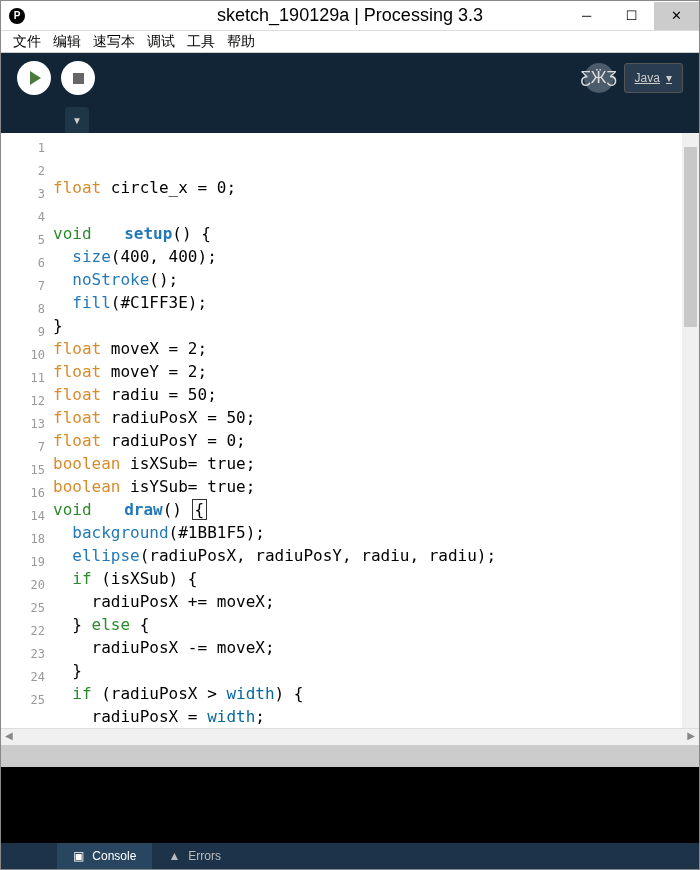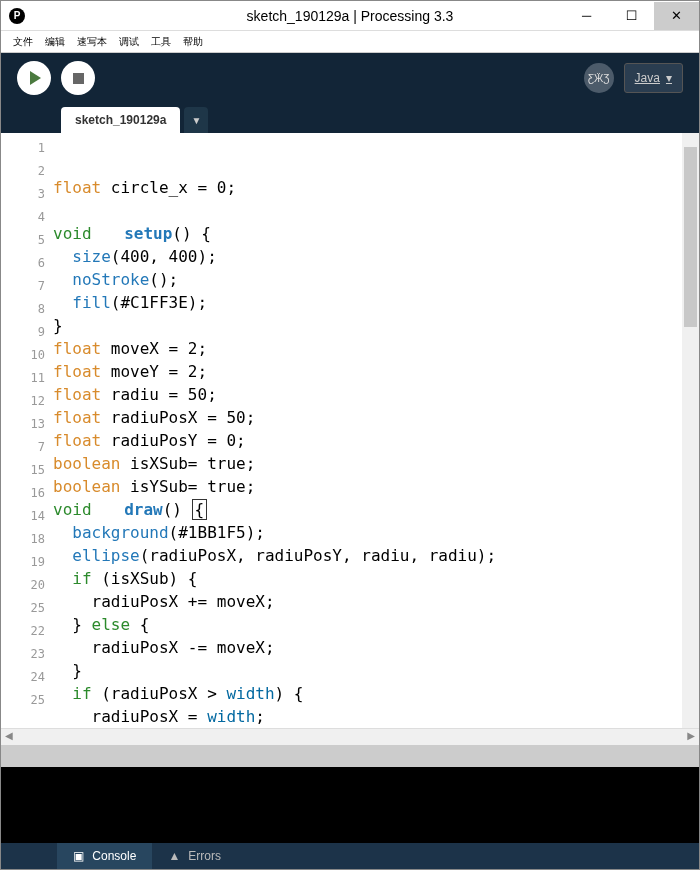--- a/index.html
+++ b/index.html
@@ -1,31 +1,31 @@
 <!DOCTYPE html>
 <html><head>
 <meta charset="utf-8">
 <style>
 * { margin: 0; padding: 0; box-sizing: border-box; }
 body { font-family: 'Segoe UI', Arial, sans-serif; font-size: 13px; background: #fff; width: 700px; height: 870px; overflow: hidden; border: 1px solid #888; }
 .titlebar { height: 30px; background: #fff; display: flex; align-items: center; position: relative; border-bottom: 1px solid #ddd; }
 .titlebar-icon { width: 16px; height: 16px; margin: 0 8px; background: #000; border-radius: 50%; display: flex; align-items: center; justify-content: center; color: #fff; font-size: 10px; font-weight: bold; }
-.titlebar-title { position: absolute; left: 50%; transform: translateX(-50%); font-size: 14px; }
+.titlebar-title { position: absolute; left: 50%; transform: translateX(-50%); font-size: 18px; }
 .titlebar-btns { position: absolute; right: 0; display: flex; }
 .tbtn { width: 45px; height: 28px; display: flex; align-items: center; justify-content: center; font-size: 13px; }
 .tbtn.close { background: #ccc; }
 .menubar { height: 22px; background: #fff; display: flex; align-items: center; padding: 0 8px; gap: 4px; border-bottom: 1px solid #ccc; }
-.menuitem { font-size: 10px; padding: 0 4px; }
+.menuitem { font-size: 14px; padding: 0 4px; }
 .toolbar { height: 50px; background: #122537; display: flex; align-items: center; padding: 0 16px; }
 .toolbar .left { display: flex; gap: 10px; }
 .toolbar .right { margin-left: auto; display: flex; gap: 10px; align-items: center; }
 .circbtn { width: 34px; height: 34px; border-radius: 50%; background: #fff; display: flex; align-items: center; justify-content: center; }
 .play-tri { width: 0; height: 0; border-left: 11px solid #4b7a3f; border-top: 7px solid transparent; border-bottom: 7px solid transparent; margin-left: 3px; }
 .stop-sq { width: 11px; height: 11px; background: #666; }
-.debugbtn { width: 30px; height: 30px; border-radius: 50%; background: #4c5b6a; display: flex; align-items: center; justify-content: center; color: #ddd; font-size: 10px; }
+.debugbtn { width: 30px; height: 30px; border-radius: 50%; background: #4c5b6a; display: flex; align-items: center; justify-content: center; color: #ddd; font-size: 17px; }
 .modebtn { height: 30px; padding: 0 10px; border: 1px solid #555; border-radius: 3px; background: #2a3d50; color: #ccc; font-size: 12px; display: flex; align-items: center; gap: 6px; text-decoration: underline; }
 .tabbar { height: 30px; background: #122537; display: flex; align-items: flex-end; padding-left: 60px; }
 .tab { height: 26px; padding: 0 14px; display: flex; align-items: center; font-size: 12px; font-weight: bold; }
 .tab.active { background: #fff; color: #333; border-radius: 4px 4px 0 0; }
 .tab-dd { width: 24px; height: 26px; background: #1e3648; margin-left: 4px; color: #ccc; display: flex; align-items: center; justify-content: center; font-size: 10px; border-radius: 4px 4px 0 0; }
 .editor-wrap { display: flex; height: 595px; background: #fff; position: relative; }
 .gutter { width: 52px; background: #fff; text-align: right; padding-top: 4px; color: #999; font-family: Consolas, monospace; font-size: 12px; border-right: 0px solid #eee; }
 .gutter div { height: 23px; line-height: 23px; padding-right: 8px; }
 .code { flex: 1; font-family: Consolas, monospace; font-size: 16px; padding-top: 20px; overflow: hidden; white-space: pre; }
 .code .line { height: 23px; line-height: 23px; }
@@ -84,21 +84,20 @@
         <span>ƸӜƷ</span>
       </div>
     <div class="modebtn">
         <span>Java</span>
         <span>▾</span>
       </div>
   </div>
 </div>
 
 <div class="tabbar">
-  <div class="tab active">sketch_190129a</div>
   <div class="tab-dd">▼</div>
 </div>
 
 <div class="editor-wrap">
   <div class="gutter" id="gutter">
       <div>1</div>
       <div>2</div>
       <div>3</div>
       <div>4</div>
       <div>5</div>

